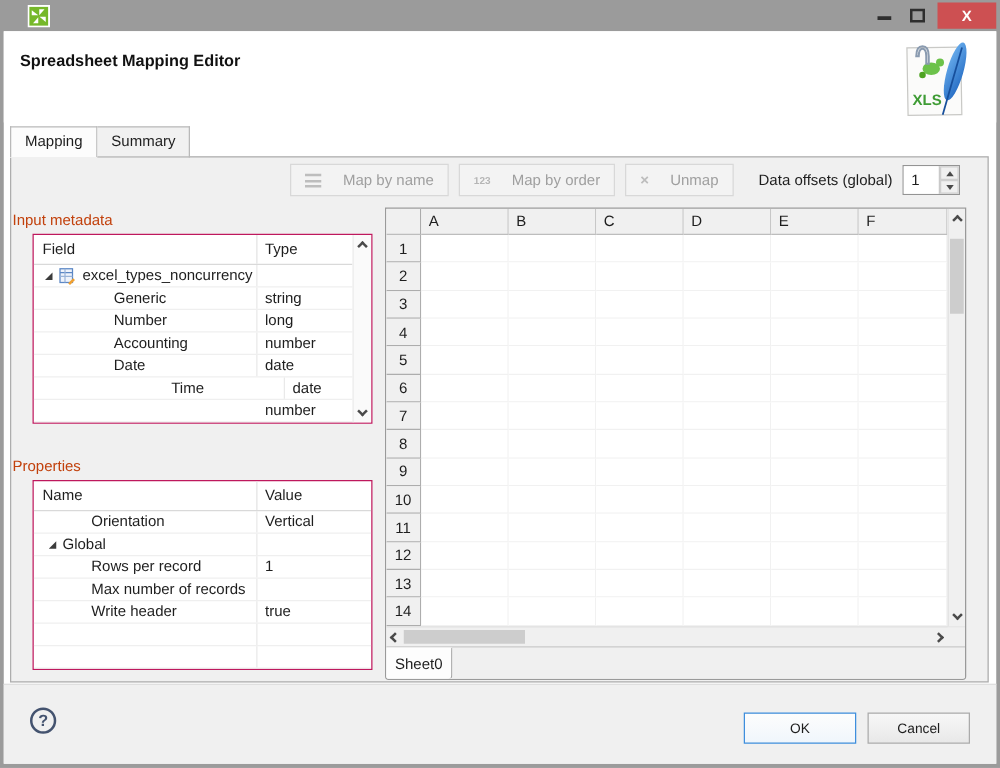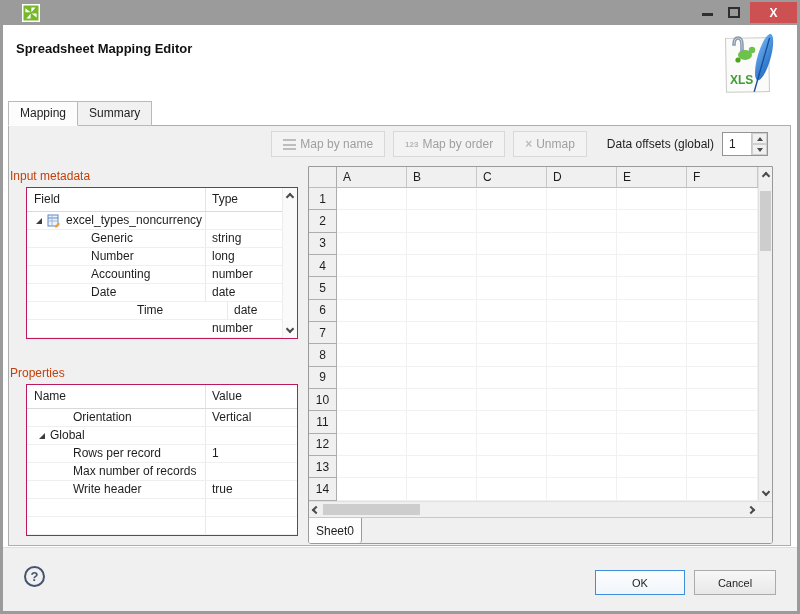--- a/index.html
+++ b/index.html
@@ -27,21 +27,21 @@
   .tabstrip { position:absolute; left:5px; top:76px; height:25px; display:flex; z-index:3; }
   .tab { height:25px; padding:0 11px; line-height:23px; border:1px solid #b9b9b9; background:#f1f1f1; color:#1e1e1e; }
   .tab.active { background:#fcfcfc; border-bottom:1px solid #fcfcfc; margin-bottom:-1px; }
   .tab + .tab { border-left:none; }
 
   
   .panel { position:absolute; left:5px; top:100px; width:783px; height:421px; background:#f0f0f0; border:1px solid #adadad; }
 
   
   .toolbar { position:absolute; top:5px; right:22px; height:26px; display:flex; align-items:center; gap:8px; }
-  .tb-btn { height:26px; padding:0 11px; display:flex; align-items:center; gap:4px; background:#f3f3f3;
+  .tb-btn { height:26px; padding:0 11px; display:flex; align-items:center; gap:17px; background:#f3f3f3;
             border:1px solid #d8d8d8; color:#9f9f9f; font-size:12px; }
   .mbn-ico { display:inline-block; width:13px; height:11px; border-top:2px solid #bdbdbd; border-bottom:2px solid #bdbdbd; position:relative; }
   .mbn-ico::after { content:""; position:absolute; left:0; top:3px; width:13px; height:2px; background:#bdbdbd; }
   .mbo-ico { font-size:8px; color:#b5b5b5; letter-spacing:0; font-weight:bold; }
   .unmap-ico { font-size:12px; color:#bdbdbd; font-weight:bold; line-height:10px; }
   .offsets-label { color:#1e1e1e; margin-left:12px; }
   .spinner { width:46px; height:24px; background:#fff; border:1px solid #949494; display:flex; }
   .spinner input { flex:1; border:none; outline:none; font:12px "Liberation Sans", sans-serif; padding-left:6px; width:26px; background:#fff; color:#1e1e1e; }
   .spin-btns { width:16px; display:flex; flex-direction:column; border-left:1px solid #c9c9c9; }
   .spin-btn { flex:1; background:#f0f0f0; border:1px solid #cfcfcf; display:flex; align-items:center; justify-content:center; }

